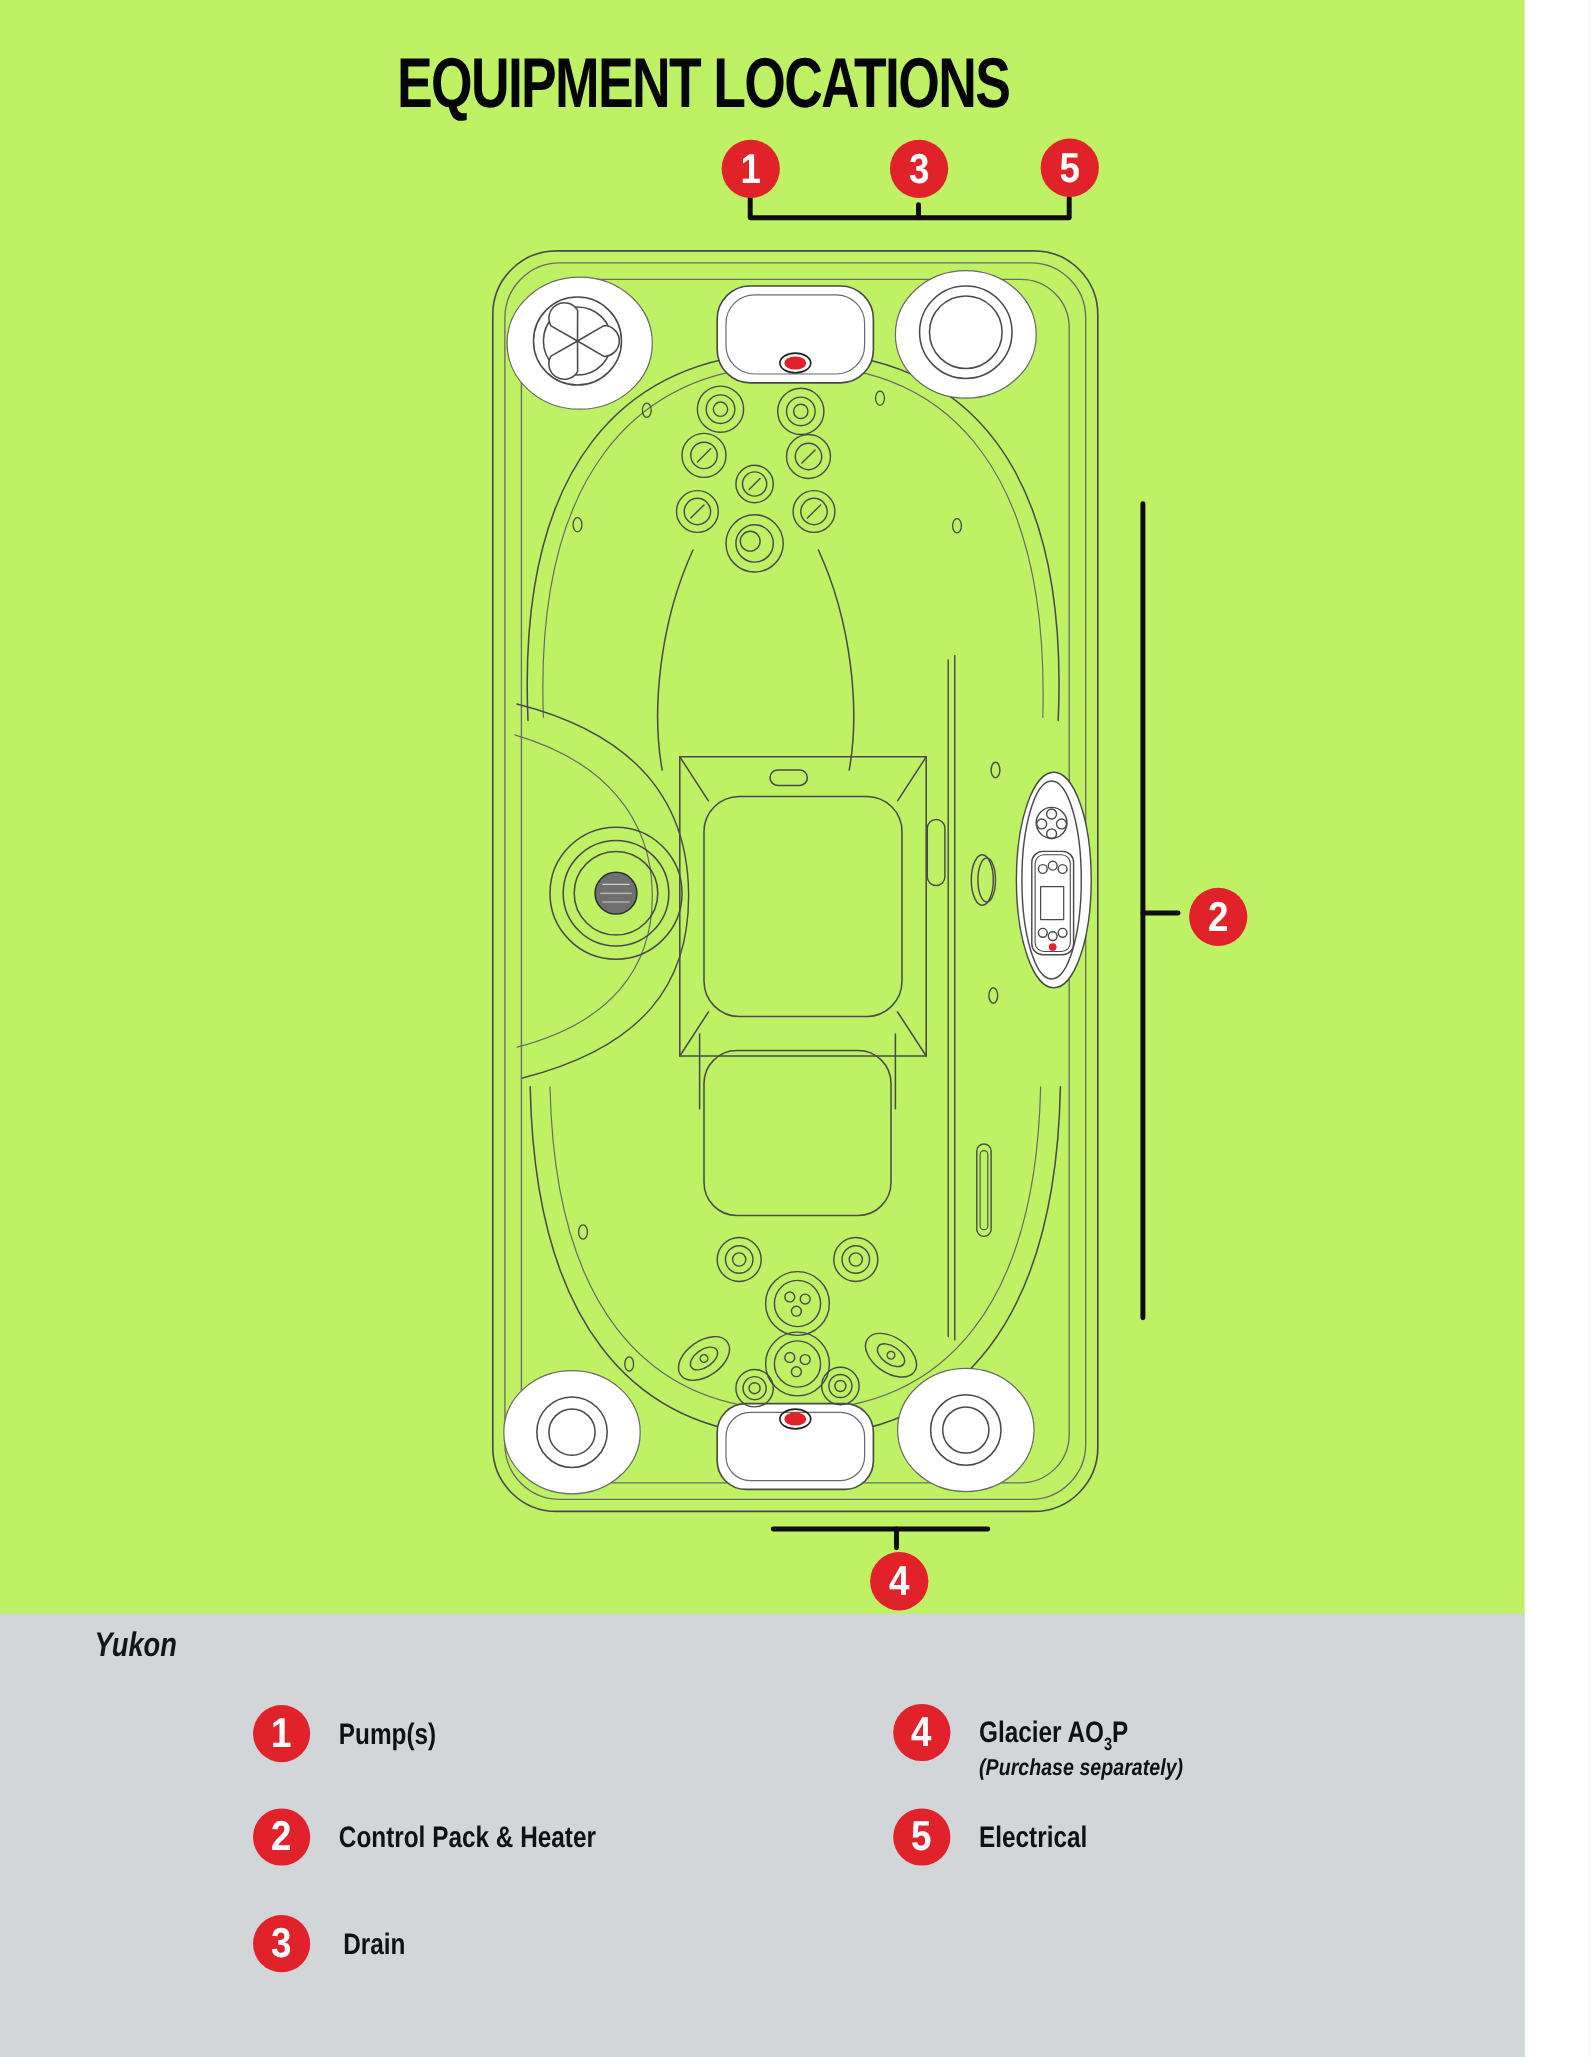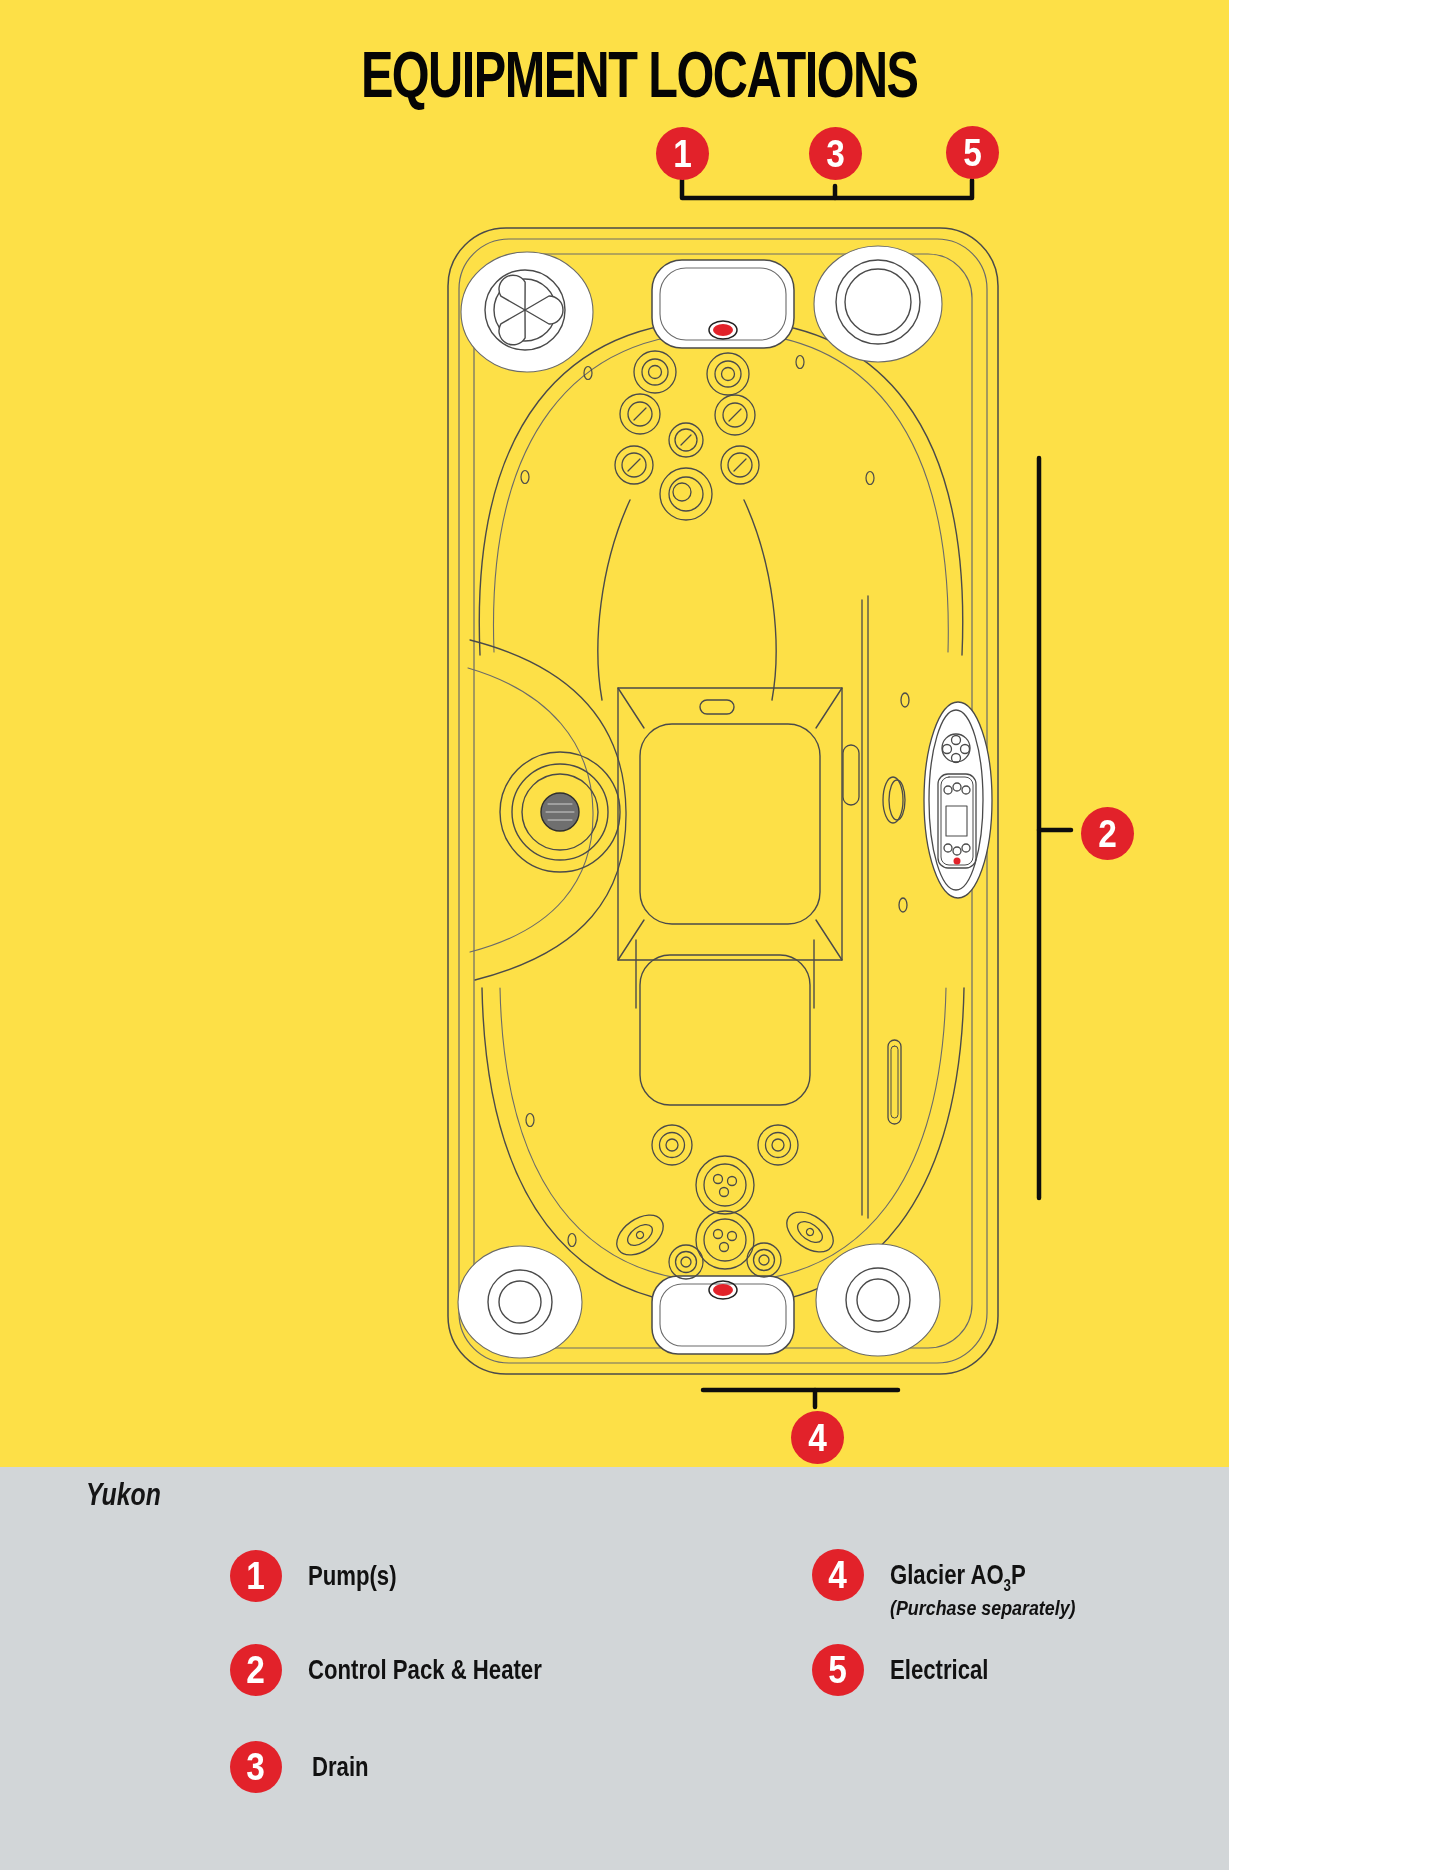--- a/index.html
+++ b/index.html
@@ -1,17 +1,17 @@
 <!DOCTYPE html>
 <html><head>
 <meta charset="utf-8">
 <style>
   html,body{margin:0;padding:0;background:#ffffff;}
   .canvas{
-    position:relative;width:1229px;height:1870px;background:#fde047;overflow:hidden;
+    position:relative;width:1386px;height:1870px;background:#bef264;overflow:hidden;
     font-family:"Liberation Sans", sans-serif;
   }
   .page-title{
     position:absolute;left:0;width:1278px;top:38px;text-align:center;
     font-size:64px;font-weight:bold;color:#050505;letter-spacing:-2px;white-space:nowrap;
   }
   .page-title span{display:inline-block;transform:scaleX(0.76);transform-origin:center;}
   .diagram-svg{position:absolute;left:0;top:0;width:1445px;height:1870px;}
   .badge{
     position:absolute;width:53px;height:53px;border-radius:50%;

